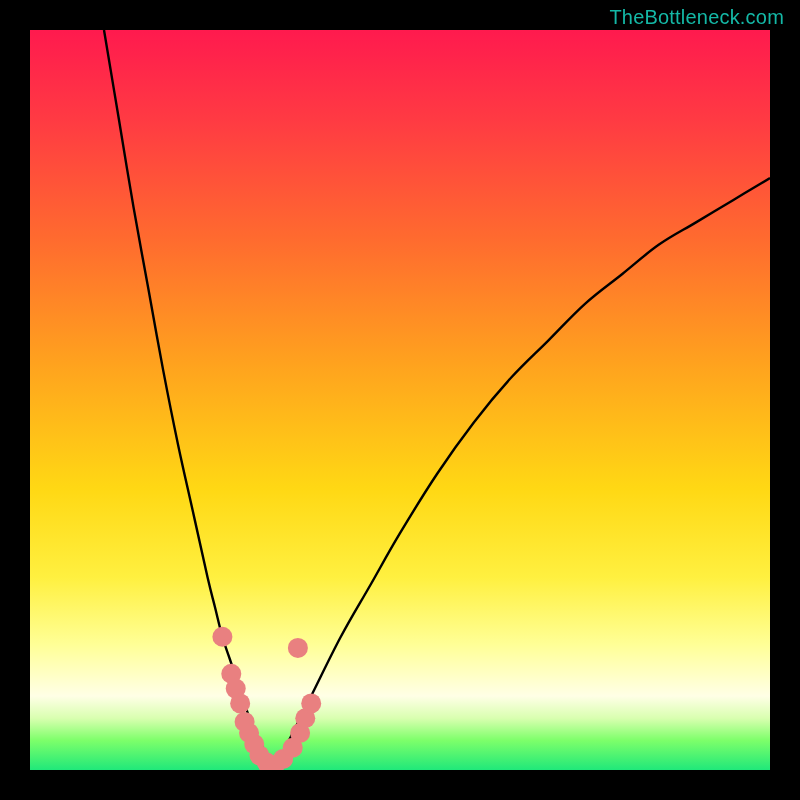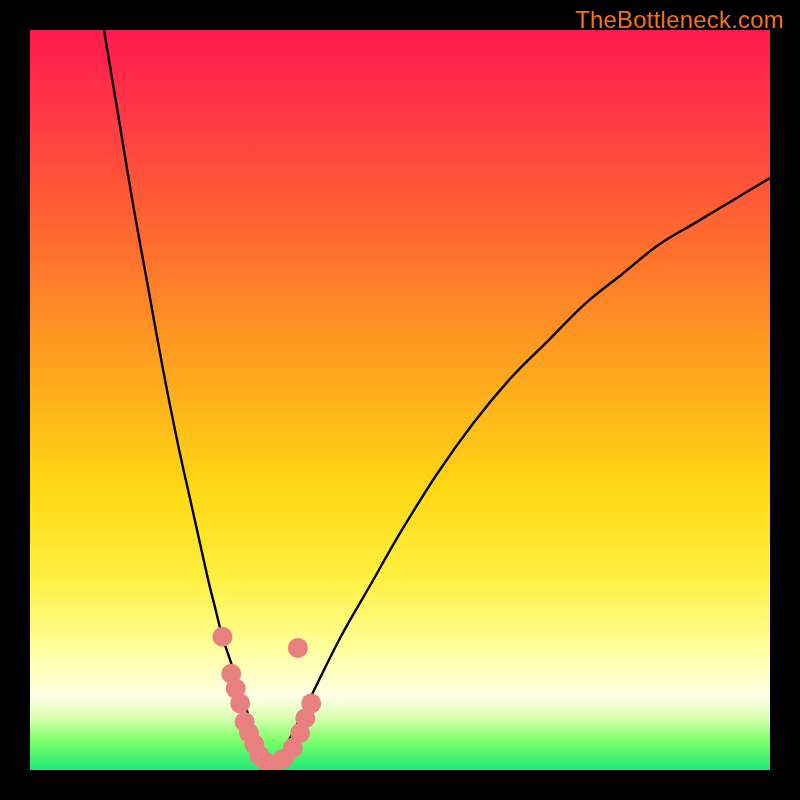--- a/index.html
+++ b/index.html
@@ -14,22 +14,22 @@
   .stage {
     position: relative;
     width: 800px;
     height: 800px;
     background: #000;
   }
   .watermark {
     position: absolute;
     top: 6px;
     right: 16px;
-    color: #f97316;
-    font-size: 24px;
+    color: #14b8a6;
+    font-size: 20px;
     font-weight: 400;
     letter-spacing: 0.2px;
     z-index: 30;
     user-select: none;
   }
   .plot-area {
     position: absolute;
     left: 30px;
     top: 30px;
     width: 740px;

